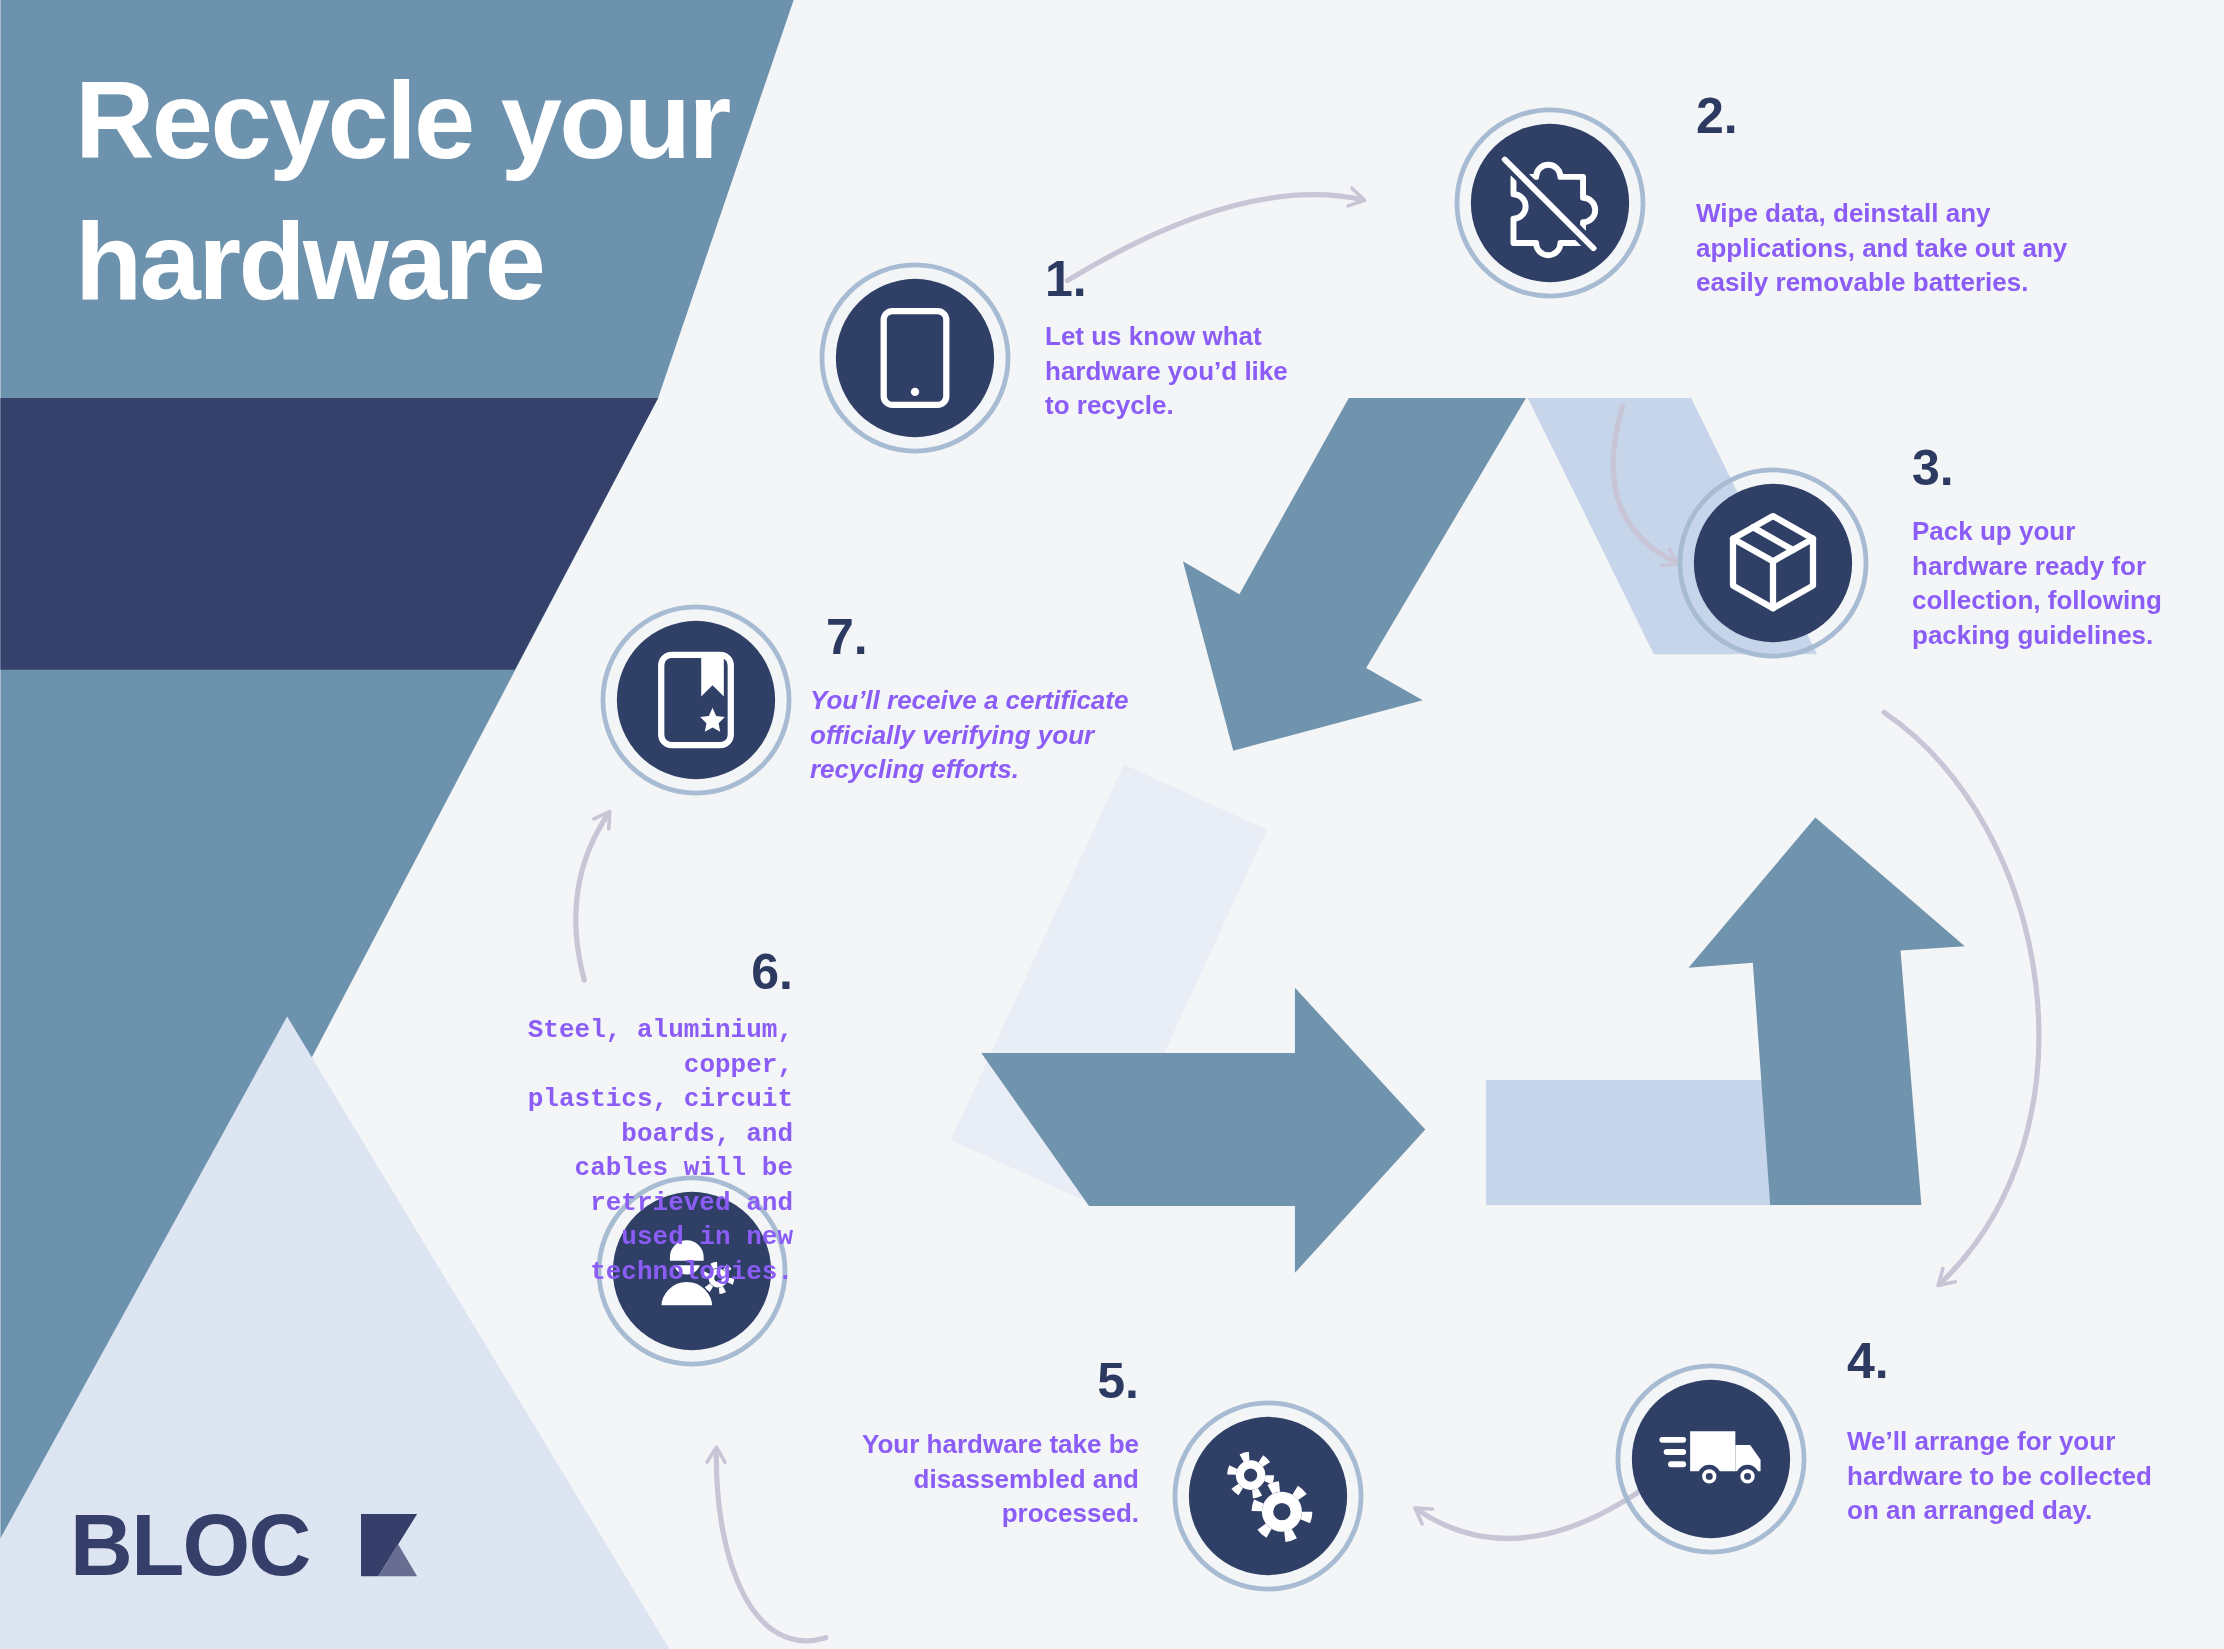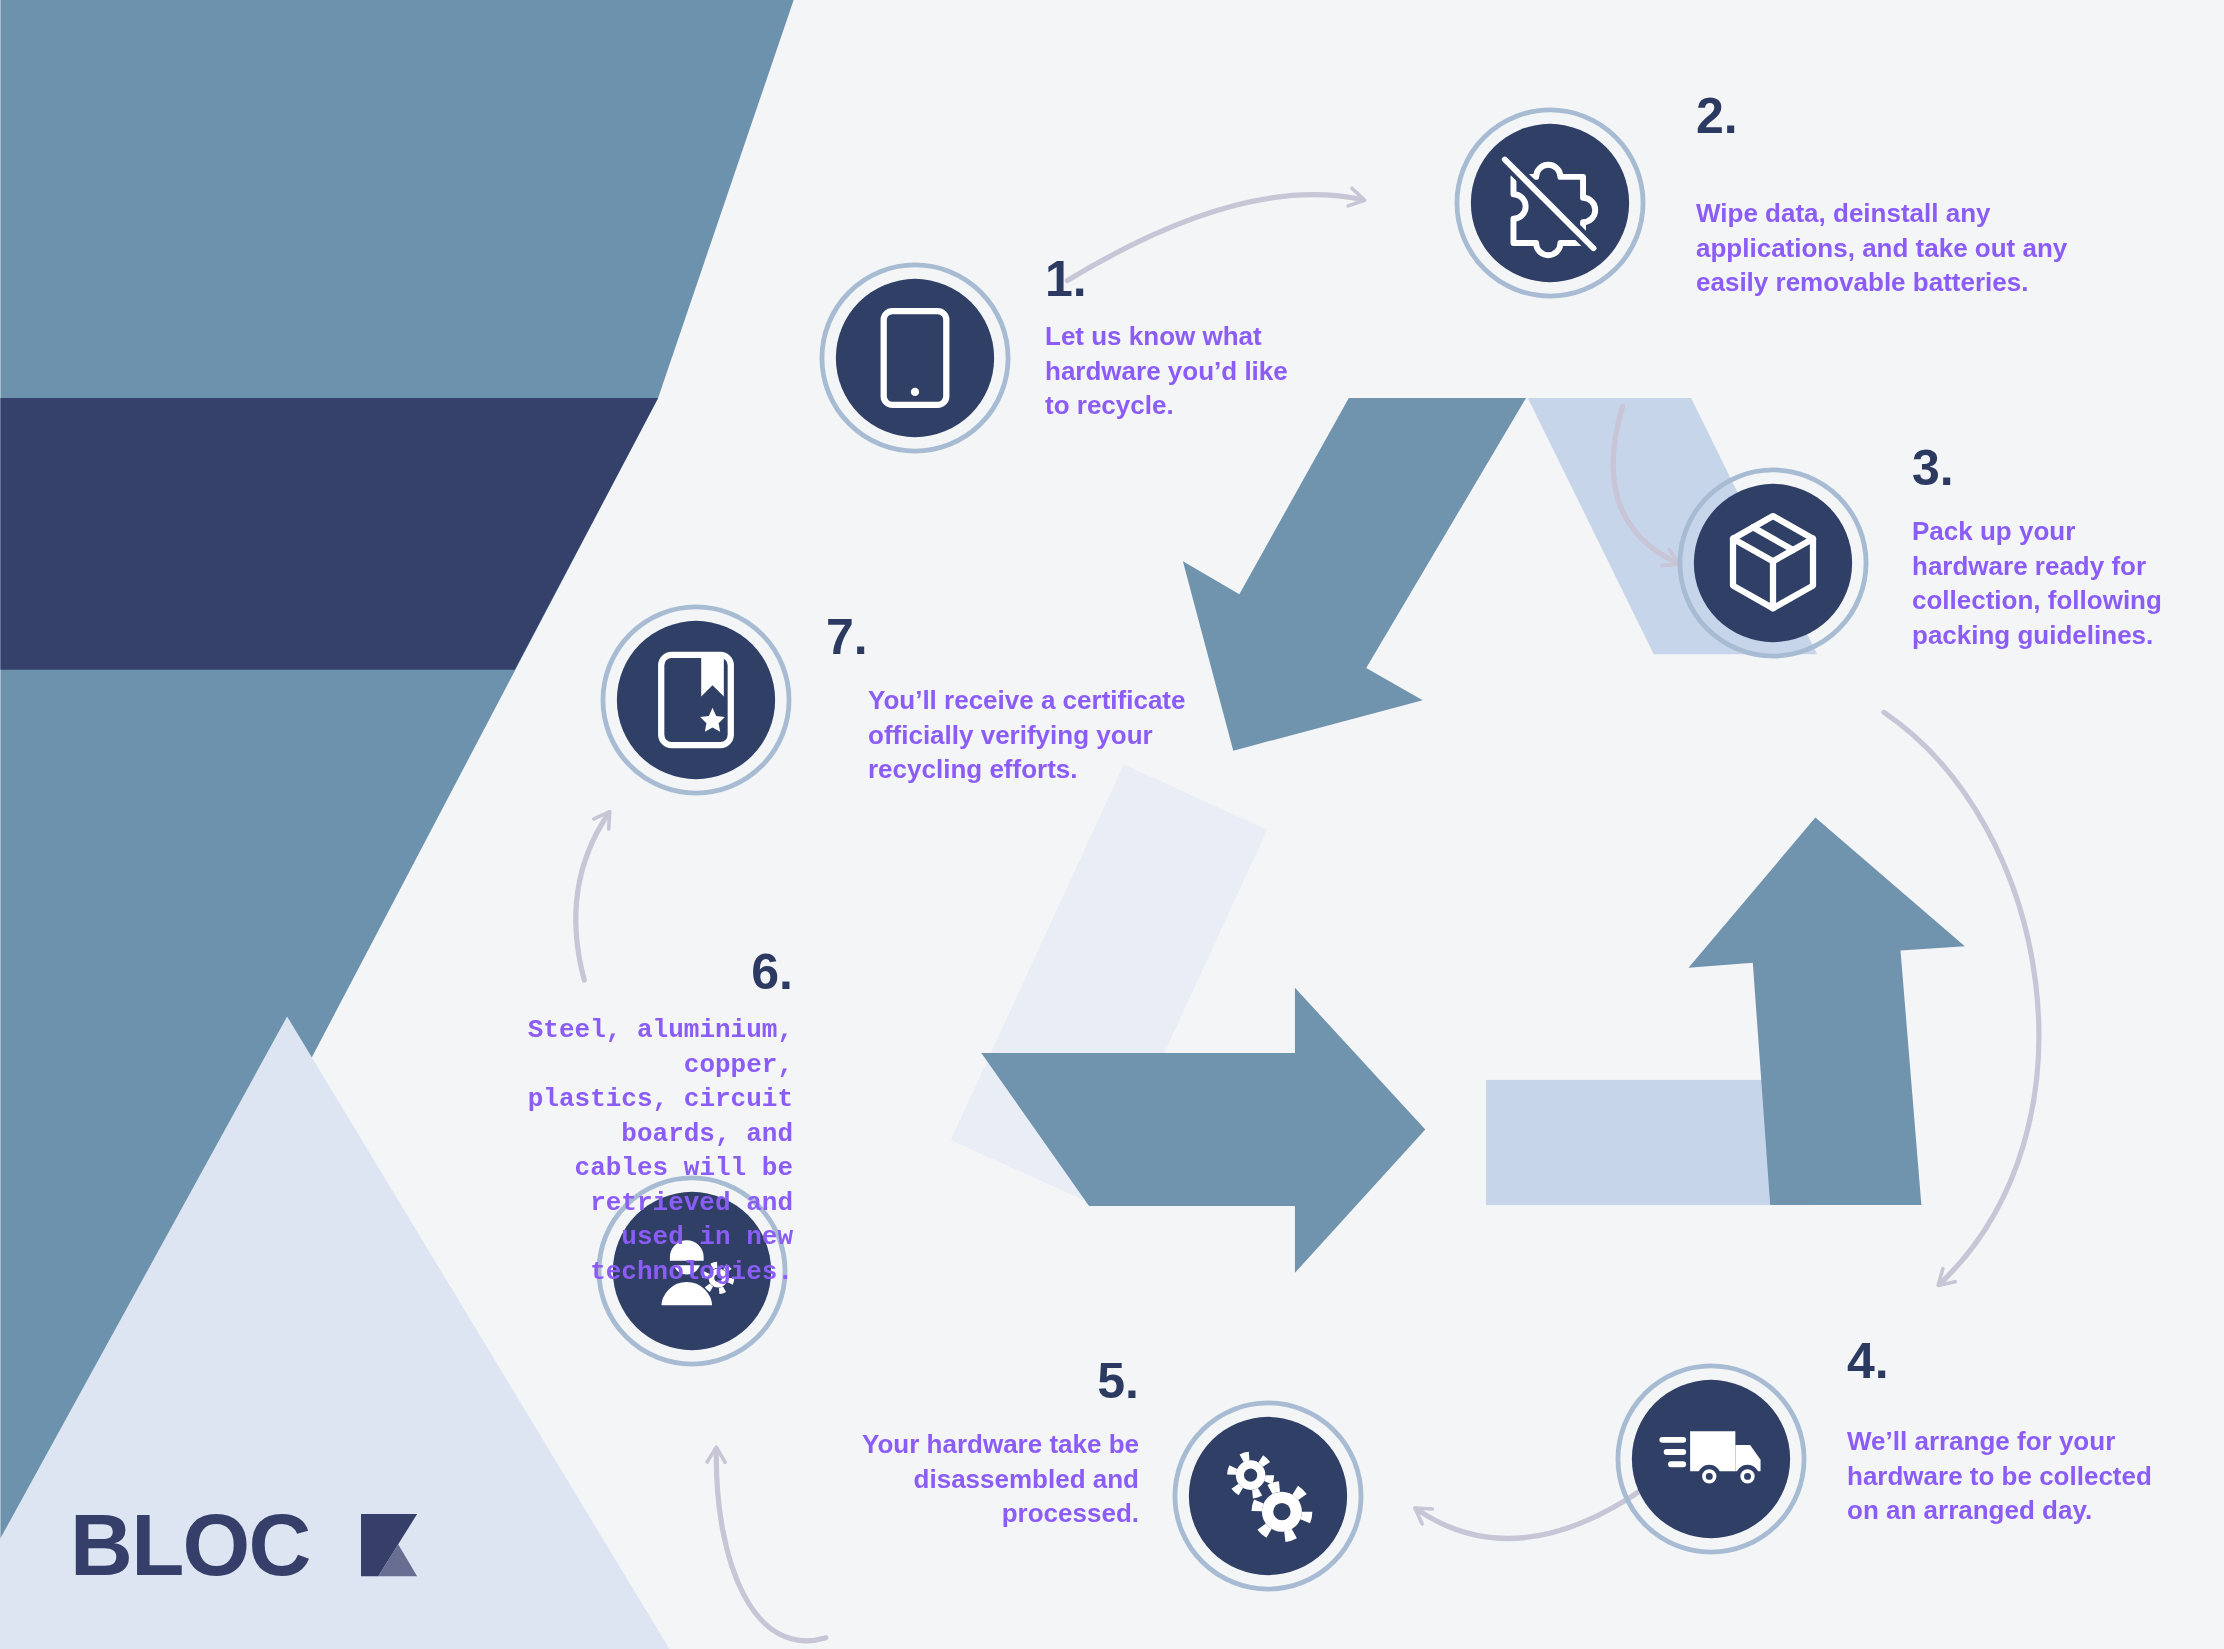--- a/index.html
+++ b/index.html
@@ -65,20 +65,22 @@
     <g fill="none" stroke="#c7c5d6" stroke-width="6" stroke-linecap="round">
       <path d="M 1228,323 Q 1430,200 1568,230" marker-end="url(#ah)"></path>
       <path d="M 1867,468 Q 1828,600 1930,648" marker-end="url(#ah)"></path>
       <path d="M 2168,820 C 2360,950 2420,1300 2232,1478" marker-end="url(#ah)"></path>
       <path d="M 1903,1705 Q 1748,1818 1630,1737" marker-end="url(#ah)"></path>
       <path d="M 950,1885 C 868,1910 822,1800 824,1668" marker-end="url(#ah)"></path>
       <path d="M 672,1128 Q 643,1020 700,936" marker-end="url(#ah)"></path>
     </g>
   </svg>
 
+  <div class="poster-title">Recycle your
+hardware</div>
 
   <div>
     <div class="badge" style="left:815px;top:258px;">
       <svg width="200" height="200" viewBox="-115 -115 230 230">
         <circle r="107" fill="none" stroke="#a7bbd3" stroke-width="5.5"></circle>
         <circle r="91" fill="#2f3f66"></circle>
         <g transform="scale(2)">
           <rect x="-18" y="-27" width="36" height="54" rx="5" fill="none" stroke="#fff" stroke-width="3.6"></rect>
           <circle cx="0" cy="19.5" r="2.4" fill="#fff"></circle>
         </g>
@@ -203,21 +205,21 @@
         <circle r="107" fill="none" stroke="#a7bbd3" stroke-width="5.5"></circle>
         <circle r="91" fill="#2f3f66"></circle>
         <g transform="scale(2)">
           <rect x="-20" y="-26" width="40" height="52" rx="6" fill="none" stroke="#fff" stroke-width="3.6"></rect>
           <path d="M 3,-26 L 16,-26 L 16,-2 L 9.5,-8.5 L 3,-2 Z" fill="#fff"></path>
           <path d="M 9.5,4.5 L 11.6,9.2 L 16.6,9.8 L 13,13.3 L 13.9,18.3 L 9.5,15.8 L 5.1,18.3 L 6,13.3 L 2.4,9.8 L 7.4,9.2 Z" fill="#fff"></path>
         </g>
       </svg>
     </div>
     <div class="num" style="left:826px;top:608px;">7.</div>
-    <div class="desc" style="left:868px;top:683px;width:400px;">You’ll receive a certificate
+    <div class="desc" style="left:810px;top:683px;width:400px;font-style:italic;">You’ll receive a certificate
 officially verifying your
 recycling efforts.</div>
   </div>
 
   <div class="logo">
     <span class="logo-text">BLOC</span>
     <svg class="logo-k" width="57" height="63" viewBox="0 0 66 73">
       <polygon points="0,0 65,0 20,72 0,72" fill="#353f69"></polygon>
       <polygon points="20,72 65,72 43,35" fill="#686d92"></polygon>
     </svg>

